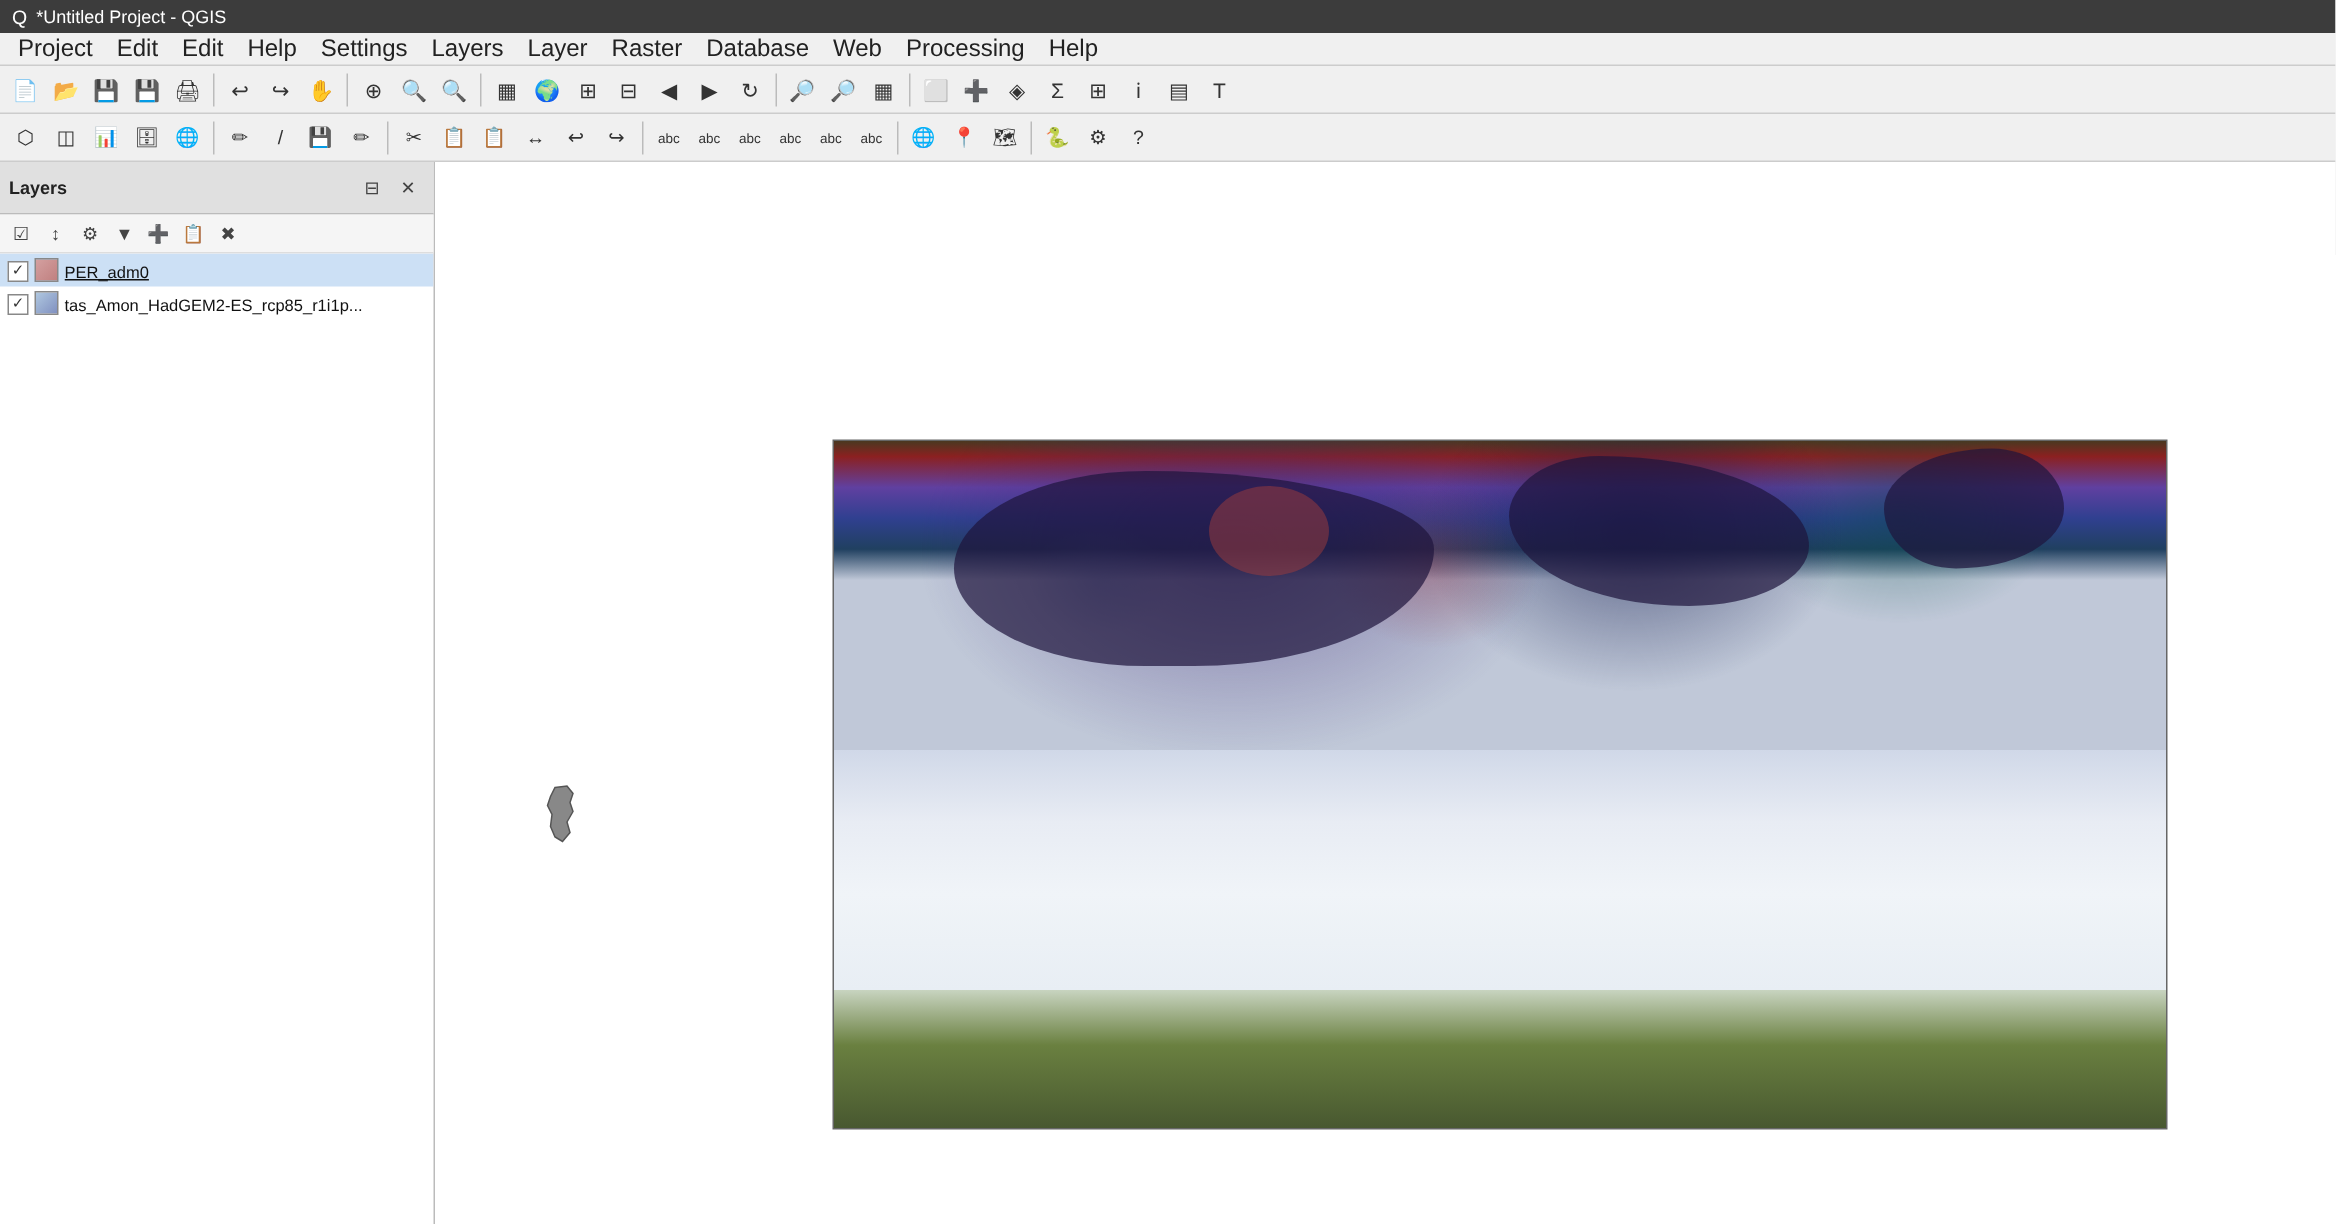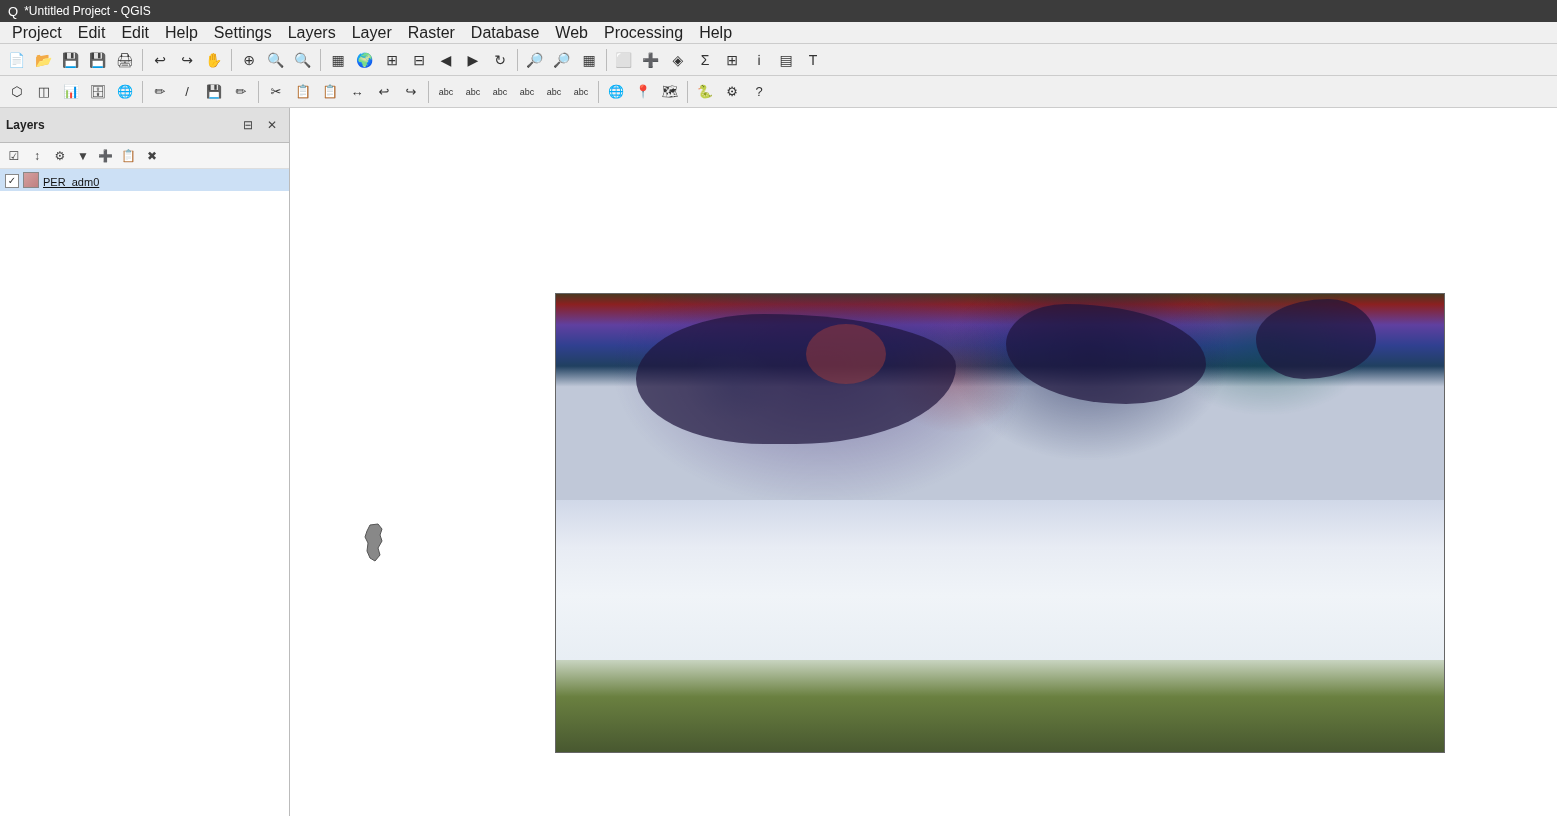--- a/index.html
+++ b/index.html
@@ -368,20 +368,25 @@
       <span class="layer-tool-btn">📋</span>
       <span class="layer-tool-btn">✖</span>
     </div>
     <div id="layers-list">
 
     <div class="layer-item selected">
           <div class="layer-checkbox checked"></div>
           <div class="layer-icon layer-icon-vector"></div>
           <span class="layer-name underline">PER_adm0</span>
         </div>
+        <div class="layer-item">
+          <div class="layer-checkbox checked"></div>
+          <div class="layer-icon layer-icon-raster"></div>
+          <span class="layer-name">tas_Amon_HadGEM2-ES_rcp85_r1i1p...</span>
+        </div>
       </div>
   </div>
 
   <div id="map-area">
 
     <div id="raster-map">
       <div class="raster-top">
         <div class="raster-overlay"></div>
 
         <div class="raster-continent-dark" style="width:320px;height:130px;top:20px;left:80px;"></div>

